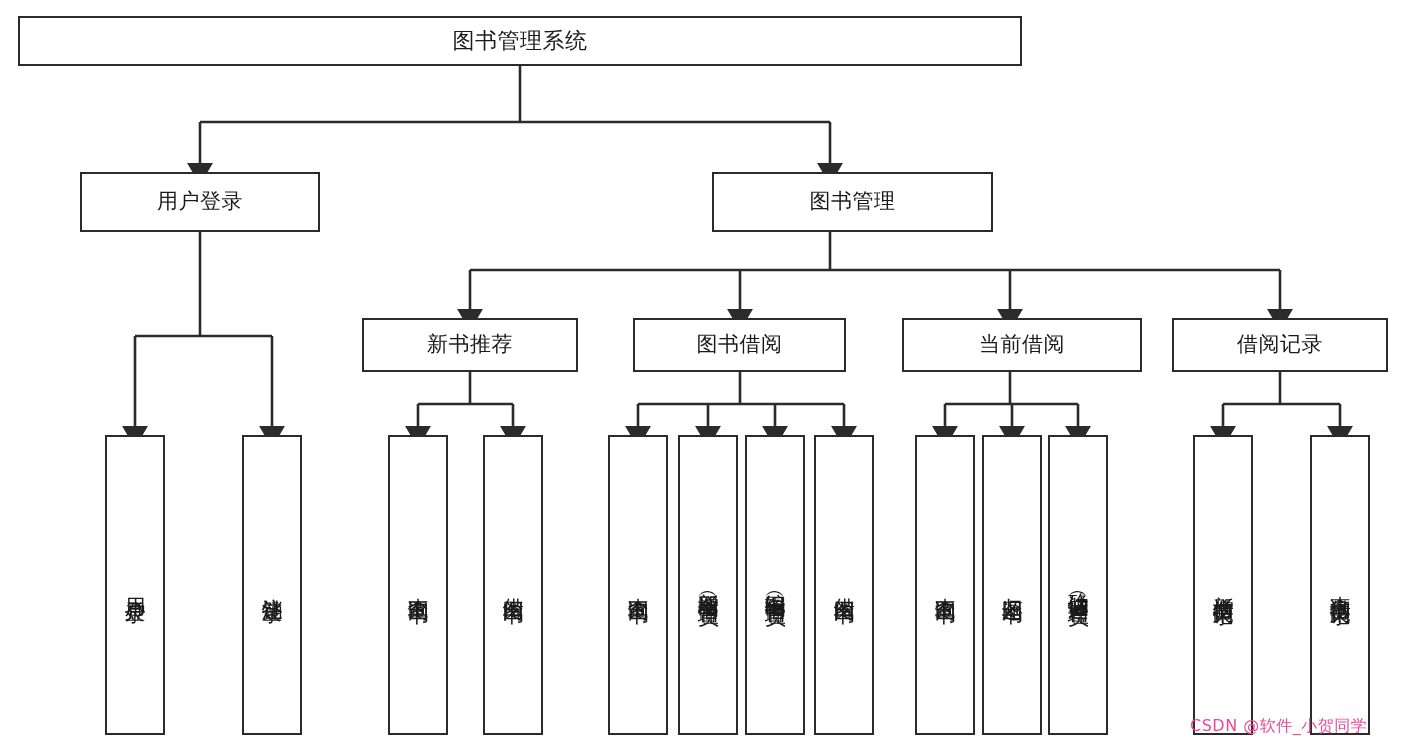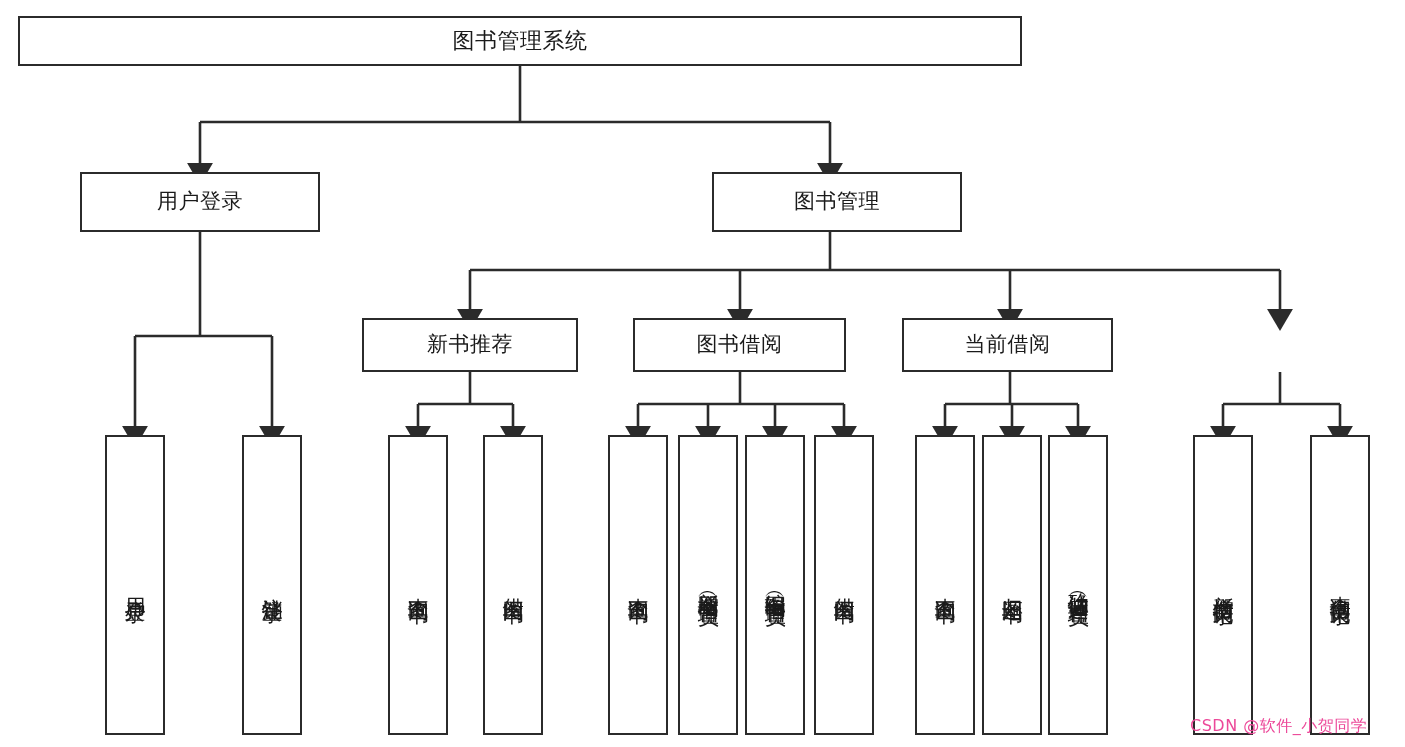--- a/index.html
+++ b/index.html
@@ -115,32 +115,35 @@
     </g>
   </svg>
 
   <div class="node node-h node-root" style="left:18px; top:16px; width:1004px; height:50px;">
     <span>图书管理系统</span>
   </div>
 
   <div class="node node-h" style="left:80px; top:172px; width:240px; height:60px;">
     <span>用户登录</span>
   </div>
-  <div class="node node-h" style="left:712px; top:172px; width:250px; height:60px;">
+  <div class="node node-h" style="left:712px; top:172px; width:281px; height:60px;">
     <span>图书管理</span>
   </div>
 
   <div class="node node-h" style="left:362px; top:318px; width:216px; height:54px;justify-content:center;">
     <span>新书推荐</span>
   </div>
   <div class="node node-h" style="left:633px; top:318px; width:213px; height:54px;text-align:right;">
     <span>图书借阅</span>
   </div>
-  <div class="node node-h" style="left:902px; top:318px; width:211px; height:54px;">
+  <div class="node node-h" style="left:902px; top:318px; width:240px; height:54px;">
     <span>当前借阅</span>
+  </div>
+  <div class="node node-h" style="left:1172px; top:318px; width:216px; height:54px;">
+    <span>借阅记录</span>
   </div>
 
   <div class="node node-v" style="left:105px; top:435px; width:60px; height:300px;">
     <span>用户登录</span>
   </div>
   <div class="node node-v" style="left:242px; top:435px; width:60px; height:300px;">
     <span>注销登录</span>
   </div>
 
   <div class="node node-v" style="left:388px; top:435px; width:60px; height:300px;">

